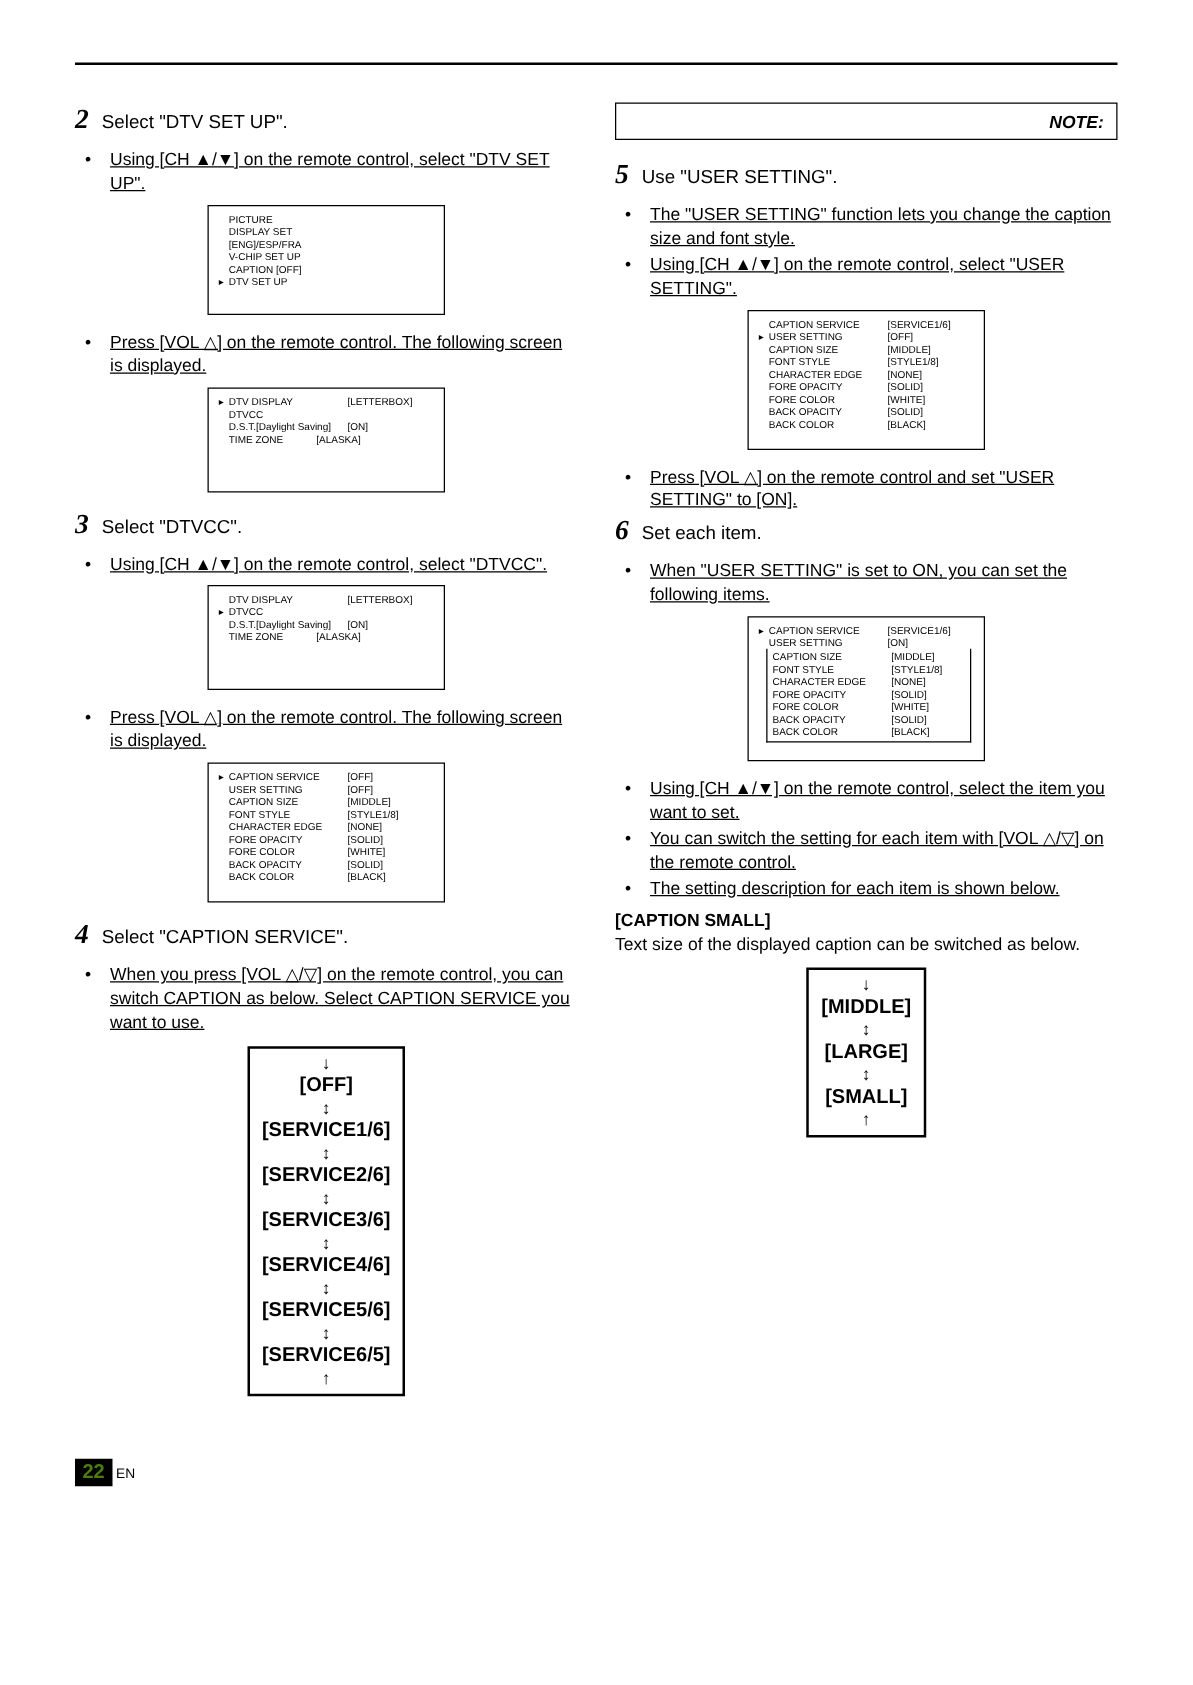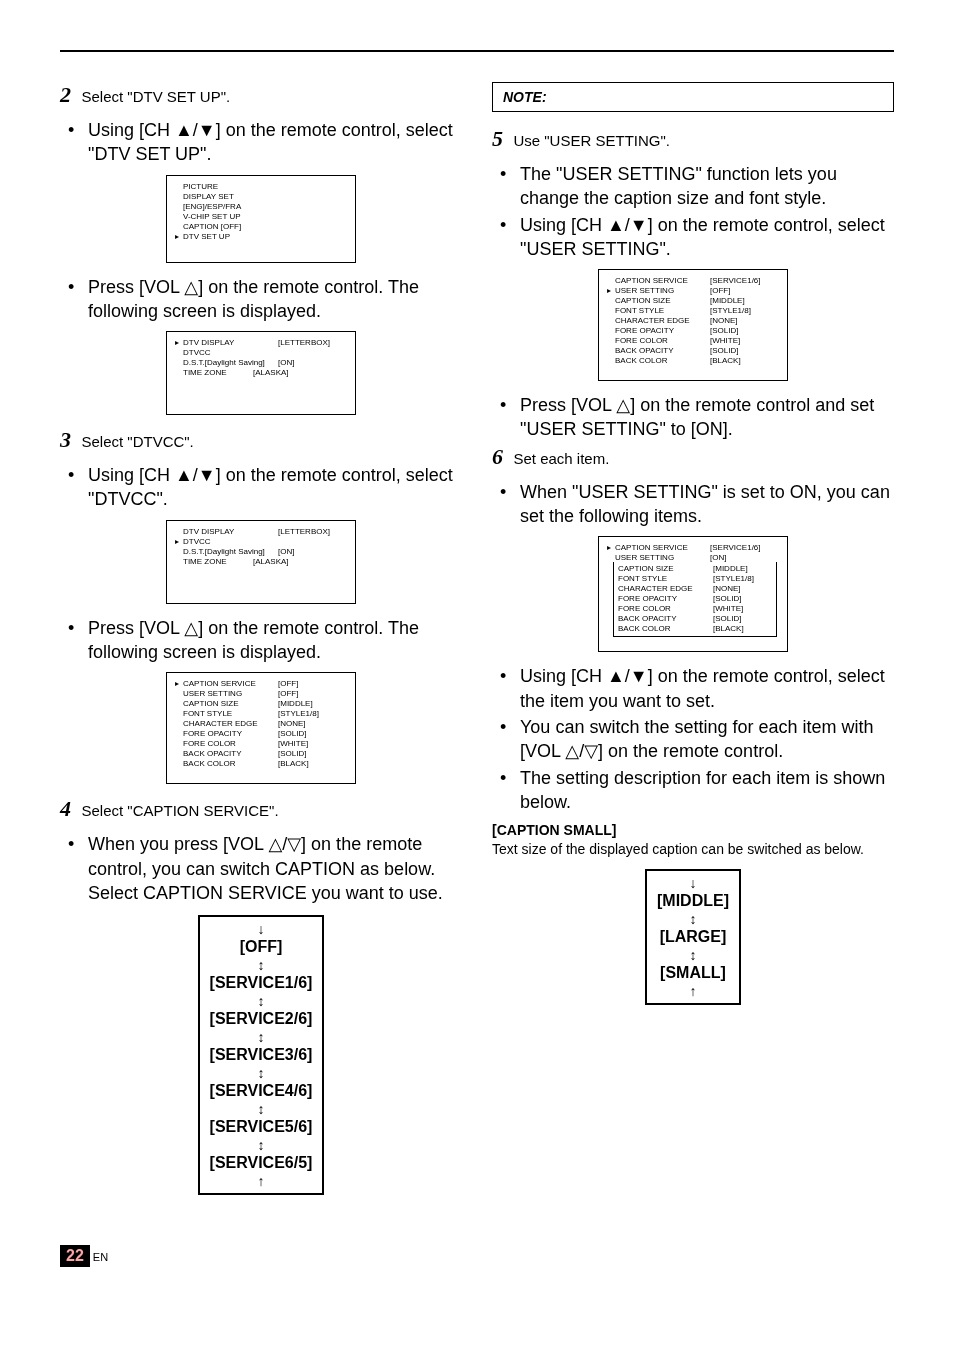--- a/index.html
+++ b/index.html
@@ -33,27 +33,28 @@
     font-style: italic;
     font-weight: bold;
     font-size: 22px;
     margin-right: 6px;
   }
   .stephead {
     font-size: 15px;
     display: inline;
   }
   .bullet {
-    font-size: 18px;
+    font-size: 14px;
     margin-left: 18px;
     text-indent: -10px;
     padding-left: 10px;
     line-height: 1.35;
     margin-top: 2px;
     margin-bottom: 2px;
+    text-decoration: underline;
   }
   .bullet .dot {
     display: inline-block;
     width: 10px;
   }
   .screen {
     border: 1px solid #000;
     width: 170px;
     margin: 8px auto 12px auto;
     padding: 6px 10px 14px 8px;
@@ -72,20 +73,21 @@
   }
   .screen .arrow {
     display: inline-block;
     width: 8px;
   }
   .notebox {
     border: 1px solid #000;
     padding: 6px 10px;
     font-size: 12px;
     margin-bottom: 14px;
+    text-align: right;
   }
   .notebox .notehead {
     font-style: italic;
     font-weight: bold;
     font-size: 14px;
   }
   .notebox .notebody {
     font-style: italic;
   }
   .subhead {
@@ -115,21 +117,21 @@
     padding: 4px 10px 4px 10px;
     display: inline-block;
     text-align: center;
   }
   .pagenumwrap {
     margin-top: 40px;
     font-size: 11px;
   }
   .pagenum {
     background: #000;
-    color: #fca5a5;
+    color: #4d7c0f;
     font-weight: bold;
     font-size: 16px;
     padding: 2px 6px;
     display: inline-block;
   }
   .inner-box {
     border-left:1px solid #000;
     border-bottom:1px solid #000;
     border-right:1px solid #000;
     padding:2px 4px;

